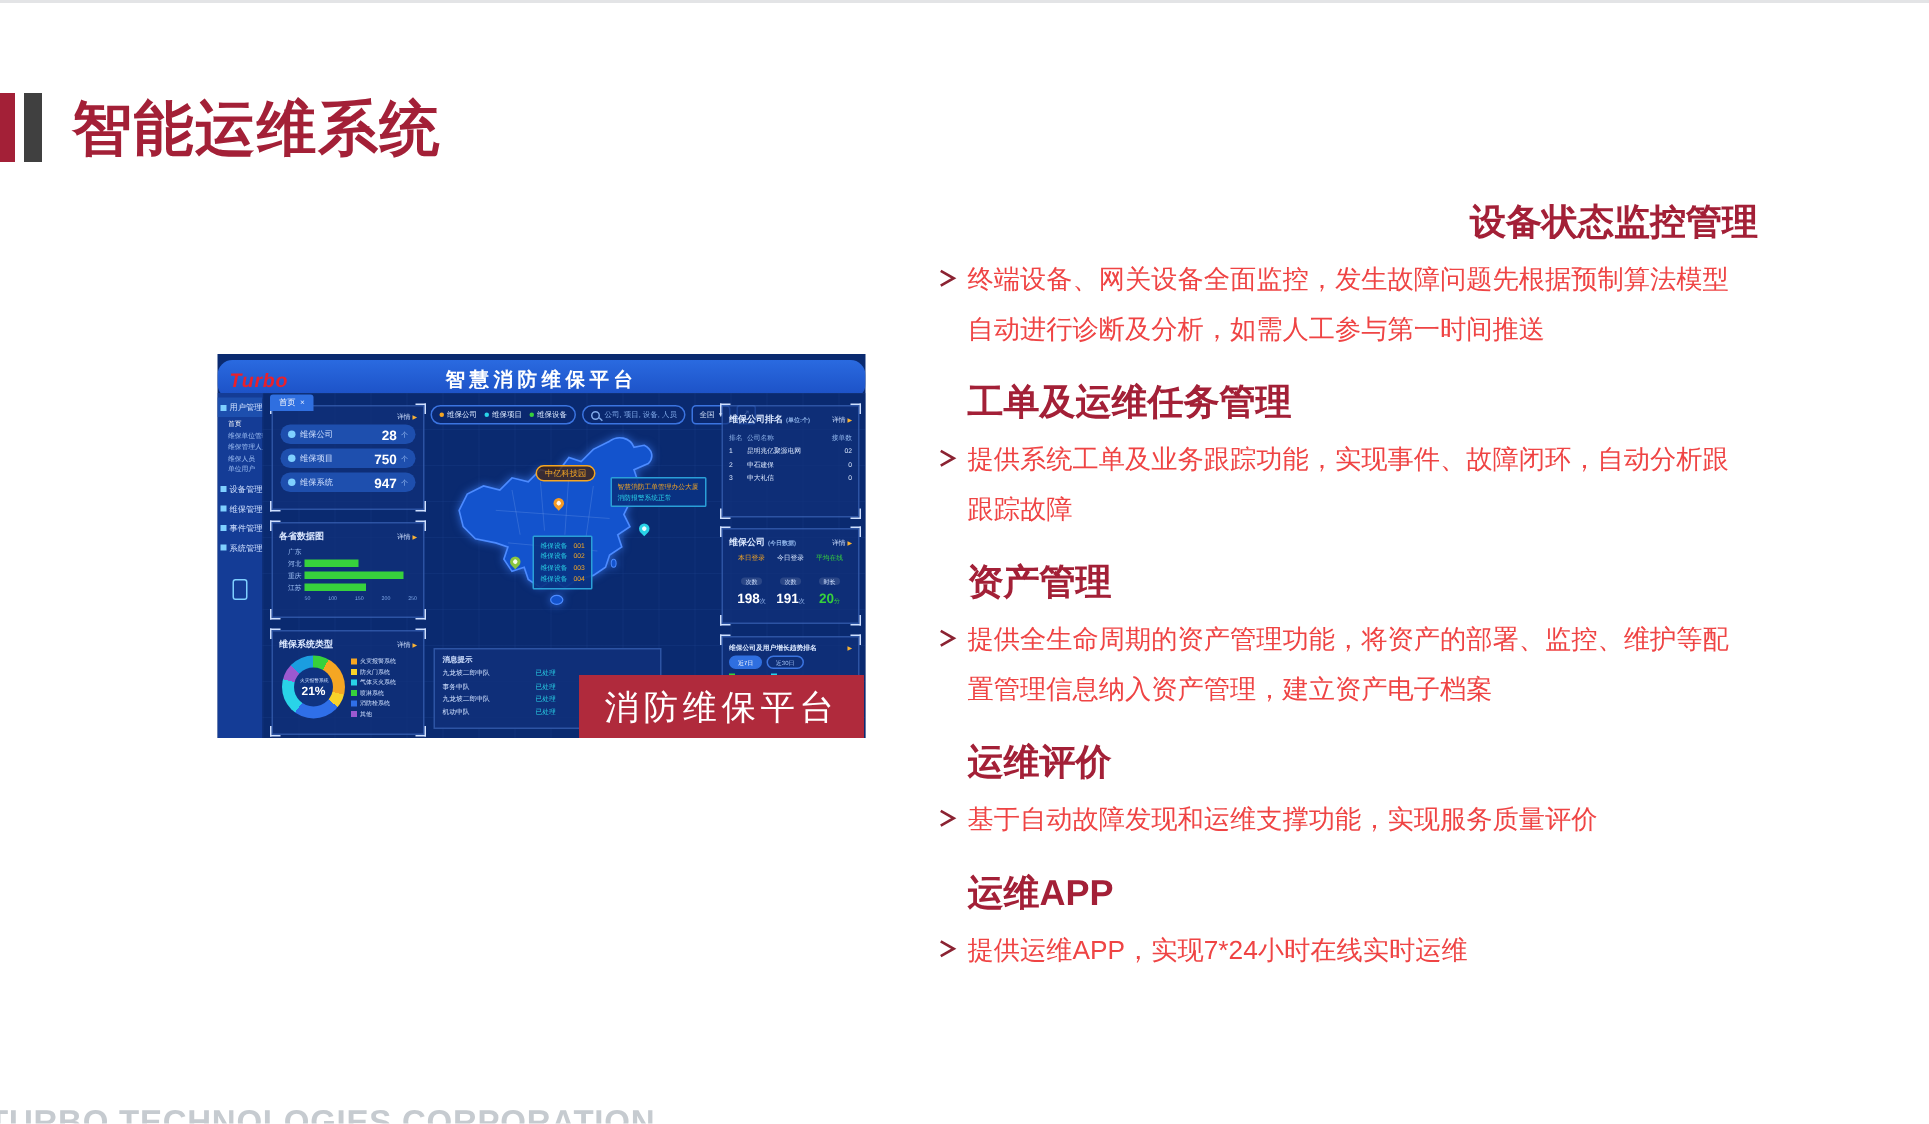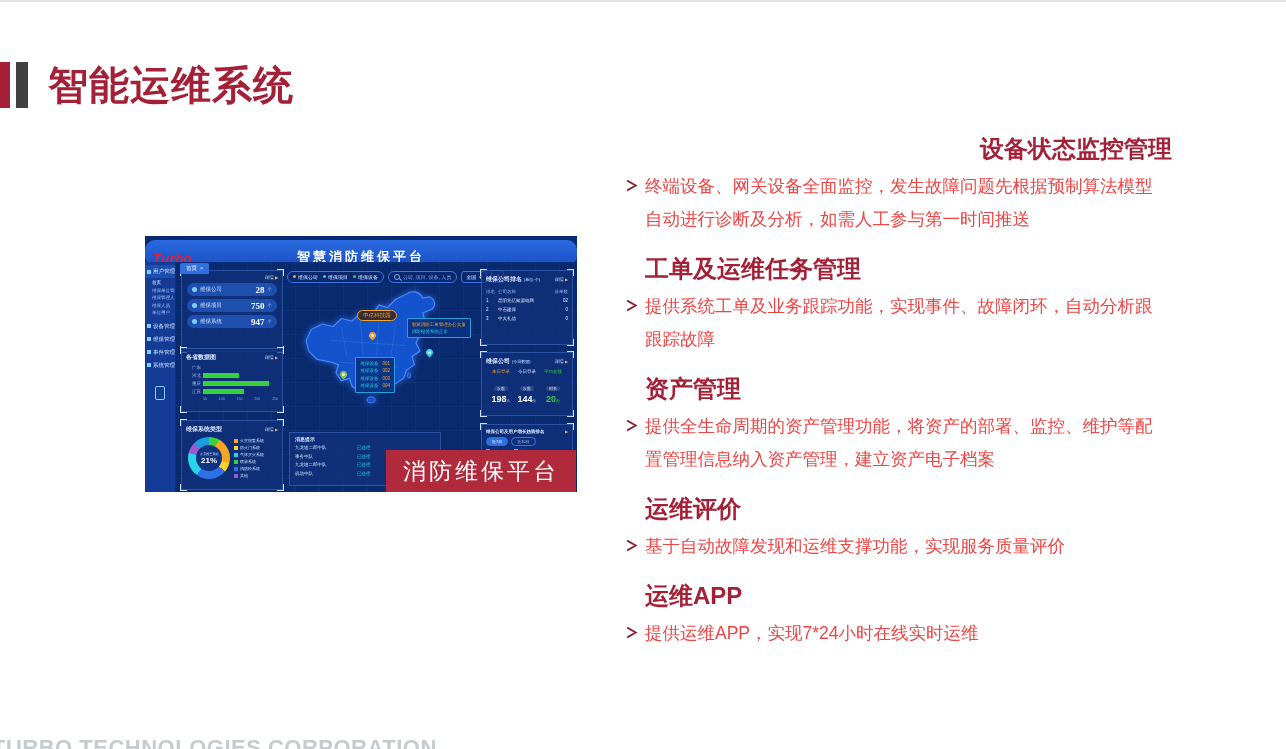--- a/index.html
+++ b/index.html
@@ -25,21 +25,21 @@
   
   .banner{position:absolute;left:386px;top:450px;width:190px;height:42px;background:#b02a3c;
     color:#fff;font-size:23px;letter-spacing:3px;display:flex;align-items:center;justify-content:center;z-index:9;}
 
   
   .watermark{position:absolute;left:-8px;bottom:-12px;font-size:22px;font-weight:600;color:#c6cbd0;letter-spacing:.5px;white-space:nowrap;}
 
   
   .dash{position:absolute;left:145px;top:236px;width:432px;height:256px;background:#0a2a70;overflow:hidden;}
   .dash-header{position:absolute;top:4px;left:0;right:0;height:26px;
-    background:linear-gradient(180deg,#2a6ae0,#1b4fc4);display:flex;align-items:flex-end;border-radius:10px;}
+    background:linear-gradient(180deg,#2a6ae0,#1b4fc4);display:flex;align-items:center;border-radius:10px;}
   .dash-logo{color:#e8212c;font-weight:800;font-style:italic;font-size:13px;margin-left:8px;letter-spacing:.5px;}
   .dash-title{position:absolute;left:0;right:0;text-align:center;color:#ffffff;font-weight:bold;font-size:13px;letter-spacing:3px;}
   .dash-body{position:absolute;top:26px;left:0;right:0;bottom:0;display:flex;}
 
   
   .side{width:30px;background:#143c96;color:#cfe0ff;flex-shrink:0;padding-top:3px;}
   .side .grp{display:flex;align-items:center;gap:2px;padding:3px 2px;font-size:5.5px;white-space:nowrap;}
   .side .grp .sq{width:4px;height:4px;background:#7fd0ff;flex-shrink:0;}
   .side .grp .chev{color:#8fb4ea;font-size:4px;}
   .side .grp.on{background:#1d4fae;}
@@ -62,21 +62,21 @@
   .cb{position:absolute;inset:0;pointer-events:none;}
   .cb::before{content:"";position:absolute;right:-2px;top:-2px;width:6px;height:6px;border-right:1px solid #cfe0ff;border-top:1px solid #cfe0ff;}
   .cb::after{content:"";position:absolute;left:-2px;bottom:-2px;width:6px;height:6px;border-left:1px solid #cfe0ff;border-bottom:1px solid #cfe0ff;}
   .ph{display:flex;justify-content:space-between;align-items:center;font-size:6px;color:#dce9ff;margin-bottom:3px;white-space:nowrap;}
   .ph .t{font-weight:bold;}
   .ph .u{font-size:4px;color:#8fb4ea;margin-left:2px;}
   .more{color:#cfe0ff;font-size:4.5px;}
   .more b{color:#f9b234;font-size:4px;}
 
   
-  .p-stats{left:6px;top:8px;width:102px;height:82px;font-family:Liberation Serif, serif;}
+  .p-stats{left:6px;top:8px;width:102px;height:70px;}
   .srow{display:flex;align-items:center;background:#1e4fae;border-radius:8px;height:13px;margin:3px 1px;padding:0 5px;gap:3px;}
   .srow .ic{width:5px;height:5px;border-radius:50%;background:#7fd0ff;flex-shrink:0;}
   .srow .lb{flex:1;font-size:5.5px;color:#cfe0ff;white-space:nowrap;}
   .srow .vl{font-size:9px;font-weight:bold;color:#ffffff;}
   .srow .un{font-size:4.5px;color:#9fc0f5;}
 
   .p-bars{left:6px;top:86px;width:102px;height:64px;}
   .brow{display:flex;align-items:center;gap:2px;margin:3px 0;}
   .brow .bl{width:15px;font-size:4.5px;color:#9fc0f5;text-align:right;white-space:nowrap;}
   .brow .tr{flex:1;}
@@ -482,21 +482,21 @@
           </div>
         <div class="lcols">
           <div class="lcol">
             <div class="h h-or">本日登录</div>
             <div class="pill">次数</div>
             <div class="v"><span>198</span><i>次</i></div>
           </div>
           <div class="lcol">
             <div class="h h-wh">今日登录</div>
             <div class="pill">次数</div>
-            <div class="v"><span>144</span><i>次</i></div>
+            <div class="v"><span>191</span><i>次</i></div>
           </div>
           <div class="lcol">
             <div class="h h-gr">平均在线</div>
             <div class="pill">时长</div>
             <div class="v v-gr"><span>20</span><i style="color:#37d13c">分</i></div>
           </div>
         </div>
       </div>
 
       <div class="panel p-trend">

